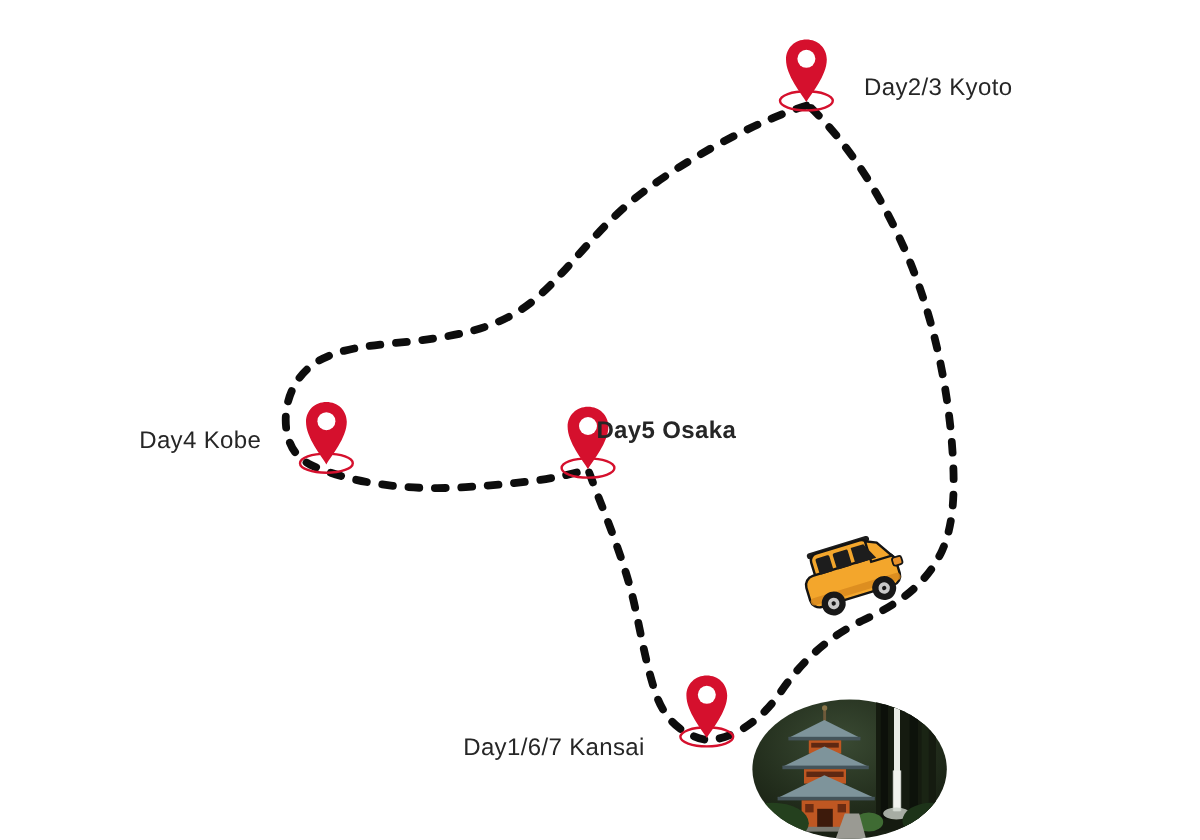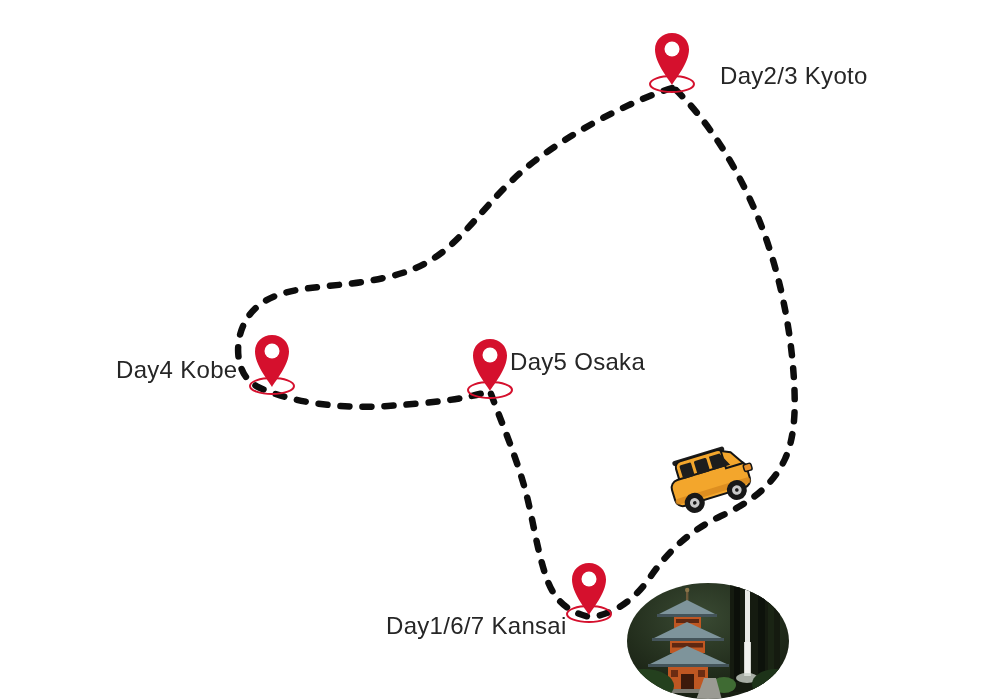--- a/index.html
+++ b/index.html
@@ -14,21 +14,21 @@
   body {
     background: var(--bg-color);
     font-family: "Liberation Sans", "DejaVu Sans", sans-serif;
     position: relative;
     overflow: hidden;
   }
   .canvas { position: absolute; inset: 0; width: 1000px; height: 700px; }
   .route-svg { position: absolute; left: 0; top: 0; width: 1000px; height: 700px; }
   .stop-label {
     position: absolute;
-    font-size: 24px;
+    font-size: 20px;
     letter-spacing: 0.3px;
     color: var(--text-color);
     white-space: nowrap;
   }
   .pin { position: absolute; width: 48px; height: 62px; }
   .pin svg { display: block; width: 48px; height: 62px; }
   .car { position: absolute; left: 664px; top: 442px; width: 96px; height: 80px; }
   .photo { position: absolute; left: 626px; top: 582px; width: 164px; height: 118px; }
 </style>
 </head>
@@ -158,16 +158,16 @@
   <div class="pin" style="left:565px; top:562px;">
     <svg viewBox="0 0 48 62" aria-hidden="true">
       <ellipse cx="24" cy="52" rx="22" ry="8" fill="none" style="stroke: var(--pin-color);" stroke-width="2"></ellipse>
       <path d="M24 53 C20 46 7 31 7 17.5 C7 8 14.5 1 24 1 C33.5 1 41 8 41 17.5 C41 31 28 46 24 53 Z" style="fill: var(--pin-color);"></path>
       <circle cx="24" cy="17" r="7.5" fill="#ffffff"></circle>
     </svg>
   </div>
 
   <div class="stop-label" style="left:720px; top:62px;">Day2/3 Kyoto</div>
   <div class="stop-label" style="left:116px; top:356px;">Day4 Kobe</div>
-  <div class="stop-label" style="left:510px; top:348px;">Day5 Osaka</div>
+  <div class="stop-label" style="left:497px; top:348px;font-weight:bold;">Day5 Osaka</div>
   <div class="stop-label" style="left:386px; top:612px;">Day1/6/7 Kansai</div>
 
 </div>
 
 </body></html>

